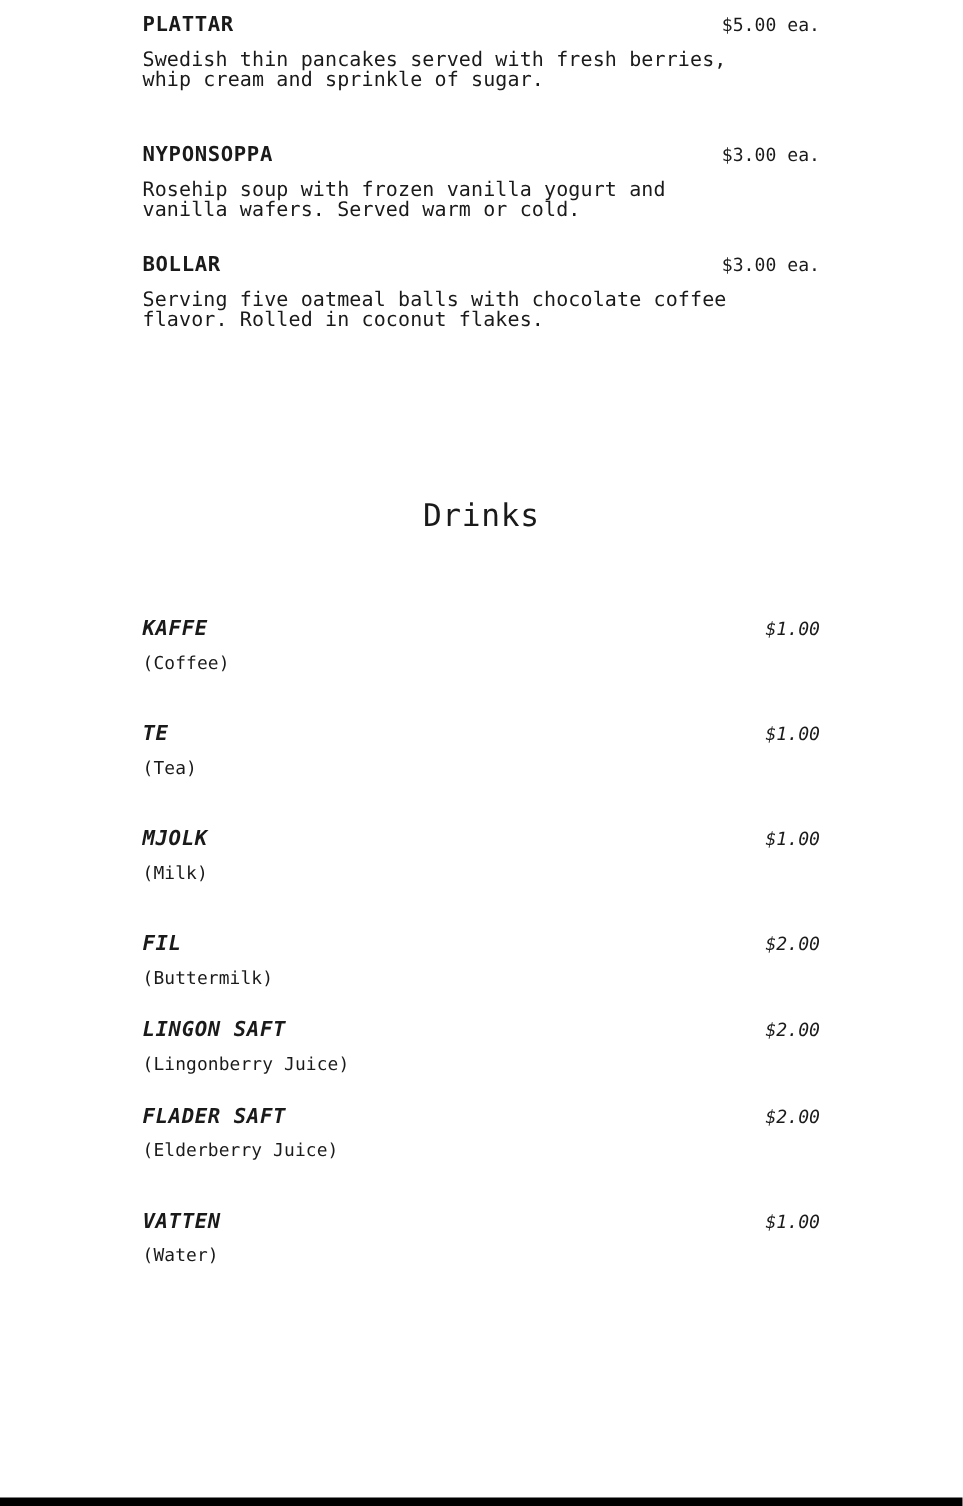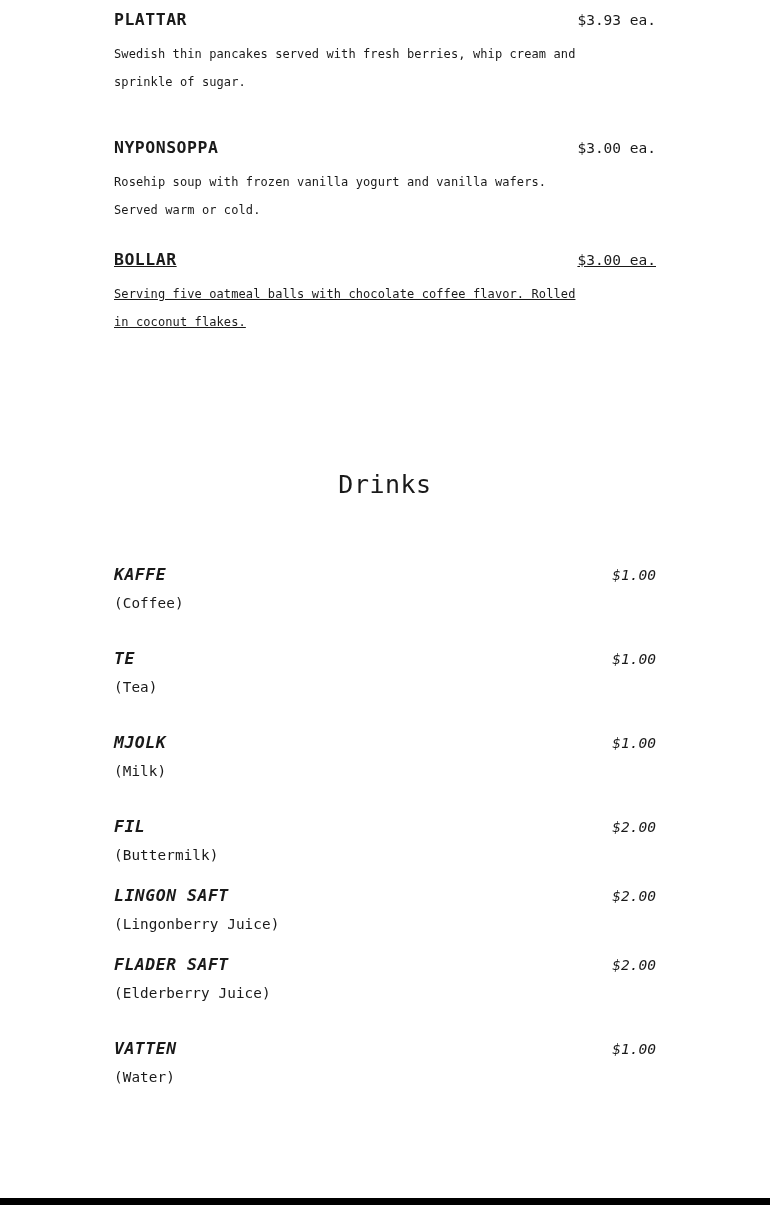--- a/index.html
+++ b/index.html
@@ -44,22 +44,22 @@
     font-weight: 700;
     font-family: "DejaVu Sans Mono", "Liberation Mono", monospace;
   }
   .item-price {
     font-size: 14.5px;
     font-family: "DejaVu Sans Mono", "Liberation Mono", monospace;
     white-space: nowrap;
   }
   .item-desc {
     margin-top: 11px;
-    font-size: 12px;
-    line-height: 28px;
+    font-size: 16px;
+    line-height: 16px;
     width: 480px;
     letter-spacing: 0.1px;
   }
 
   
   .section-title {
     text-align: center;
     font-size: 25px;
     letter-spacing: 0.5px;
     margin: 0;
@@ -103,34 +103,34 @@
 </style>
 </head>
 <body>
 
 <div class="page">
   <div class="content">
 
     <div class="food-item" style="margin-top:10px;">
       <div class="item-head">
         <span class="item-name">PLATTAR</span>
-        <span class="item-price">$3.93 ea.</span>
+        <span class="item-price">$5.00 ea.</span>
       </div>
       <div class="item-desc">Swedish thin pancakes served with fresh berries, whip cream and sprinkle of sugar.</div>
     </div>
 
     <div class="food-item" style="margin-top:42px;">
       <div class="item-head">
         <span class="item-name">NYPONSOPPA</span>
         <span class="item-price">$3.00 ea.</span>
       </div>
       <div class="item-desc">Rosehip soup with frozen vanilla yogurt and vanilla wafers. Served warm or cold.</div>
     </div>
 
-    <div class="food-item" style="text-decoration:underline;">
+    <div class="food-item" style="">
       <div class="item-head">
         <span class="item-name">BOLLAR</span>
         <span class="item-price">$3.00 ea.</span>
       </div>
       <div class="item-desc">Serving five oatmeal balls with chocolate coffee flavor. Rolled in coconut flakes.</div>
     </div>
 
     <h2 class="section-title" style="margin-top:134px;">Drinks</h2>
 
     <div style="margin-top:66px;">

